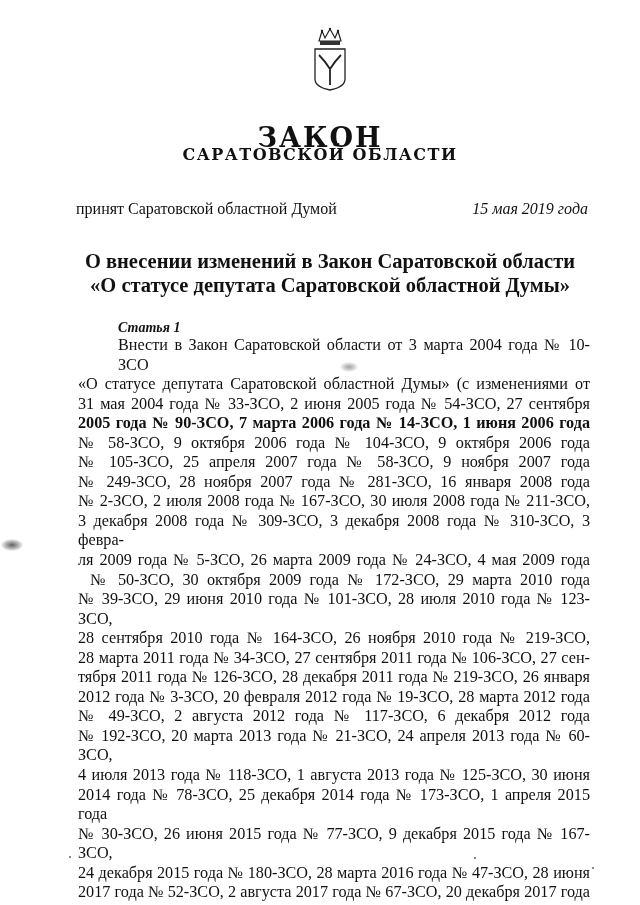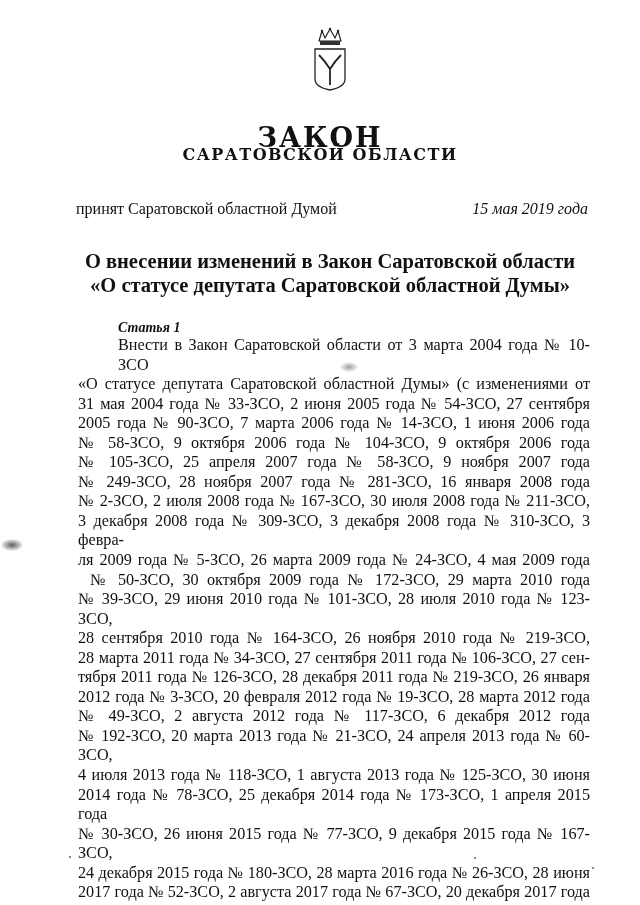--- a/index.html
+++ b/index.html
@@ -75,39 +75,39 @@
     <div>О внесении изменений в Закон Саратовской области</div>
     <div>«О статусе депутата Саратовской областной Думы»</div>
   </div>
 
   <div class="article-head">Статья 1</div>
 
   <div class="body-text">
     <span class="line first" style="white-space: normal;">Внести в Закон Саратовской области от 3 марта 2004 года № 10-ЗСО</span>
     <span class="line" style="white-space: normal;">«О статусе депутата Саратовской областной Думы» (с изменениями от</span>
     <span class="line" style="white-space: normal;">31 мая 2004 года № 33-ЗСО, 2 июня 2005 года № 54-ЗСО, 27 сентября</span>
-    <span class="line" style="white-space: normal;">2005 года № 90-ЗСО, 7 марта 2006 года № 14-ЗСО, 1 июня 2006 года</span>
+    <span class="line" style="white-space: normal; font-weight: bold;">2005 года № 90-ЗСО, 7 марта 2006 года № 14-ЗСО, 1 июня 2006 года</span>
     <span class="line" style="white-space: normal;">№ 58-ЗСО, 9 октября 2006 года № 104-ЗСО, 9 октября 2006 года</span>
     <span class="line" style="white-space: normal;">№ 105-ЗСО, 25 апреля 2007 года № 58-ЗСО, 9 ноября 2007 года</span>
     <span class="line" style="white-space: normal;">№ 249-ЗСО, 28 ноября 2007 года № 281-ЗСО, 16 января 2008 года</span>
     <span class="line" style="white-space: normal;">№ 2-ЗСО, 2 июля 2008 года № 167-ЗСО, 30 июля 2008 года № 211-ЗСО,</span>
     <span class="line" style="white-space: normal;">3 декабря 2008 года № 309-ЗСО, 3 декабря 2008 года № 310-ЗСО, 3 февра-</span>
     <span class="line" style="white-space: normal;">ля 2009 года № 5-ЗСО, 26 марта 2009 года № 24-ЗСО, 4 мая 2009 года</span>
     <span class="line" style="white-space: normal; margin-left: 12px;">№ 50-ЗСО, 30 октября 2009 года № 172-ЗСО, 29 марта 2010 года</span>
     <span class="line" style="white-space: normal;">№ 39-ЗСО, 29 июня 2010 года № 101-ЗСО, 28 июля 2010 года № 123-ЗСО,</span>
     <span class="line" style="white-space: normal;">28 сентября 2010 года № 164-ЗСО, 26 ноября 2010 года № 219-ЗСО,</span>
     <span class="line" style="white-space: normal;">28 марта 2011 года № 34-ЗСО, 27 сентября 2011 года № 106-ЗСО, 27 сен-</span>
     <span class="line" style="white-space: normal;">тября 2011 года № 126-ЗСО, 28 декабря 2011 года № 219-ЗСО, 26 января</span>
     <span class="line" style="white-space: normal;">2012 года № 3-ЗСО, 20 февраля 2012 года № 19-ЗСО, 28 марта 2012 года</span>
     <span class="line" style="white-space: normal;">№ 49-ЗСО, 2 августа 2012 года № 117-ЗСО, 6 декабря 2012 года</span>
     <span class="line" style="white-space: normal;">№ 192-ЗСО, 20 марта 2013 года № 21-ЗСО, 24 апреля 2013 года № 60-ЗСО,</span>
     <span class="line" style="white-space: normal;">4 июля 2013 года № 118-ЗСО, 1 августа 2013 года № 125-ЗСО, 30 июня</span>
     <span class="line" style="white-space: normal;">2014 года № 78-ЗСО, 25 декабря 2014 года № 173-ЗСО, 1 апреля 2015 года</span>
     <span class="line" style="white-space: normal;">№ 30-ЗСО, 26 июня 2015 года № 77-ЗСО, 9 декабря 2015 года № 167-ЗСО,</span>
-    <span class="line" style="white-space: normal;">24 декабря 2015 года № 180-ЗСО, 28 марта 2016 года № 26-ЗСО, 28 июня</span>
+    <span class="line" style="white-space: normal;">24 декабря 2015 года № 180-ЗСО, 28 марта 2016 года № 47-ЗСО, 28 июня</span>
     <span class="line" style="white-space: normal;">2017 года № 52-ЗСО, 2 августа 2017 года № 67-ЗСО, 20 декабря 2017 года</span>
     <span class="line" style="white-space: normal;">№ 117-ЗСО, 27 марта 2018 года № 16-ЗСО, 20 апреля 2018 года № 30-ЗСО,</span>
 
   </div>
 
   <div class="smudge left"></div>
   <div class="smudge mid"></div>
   <div class="speck" style="left:69px; top:856px;"></div>
   <div class="speck" style="left:474px; top:857px;"></div>
   <div class="speck" style="left:592px; top:867px;"></div>

